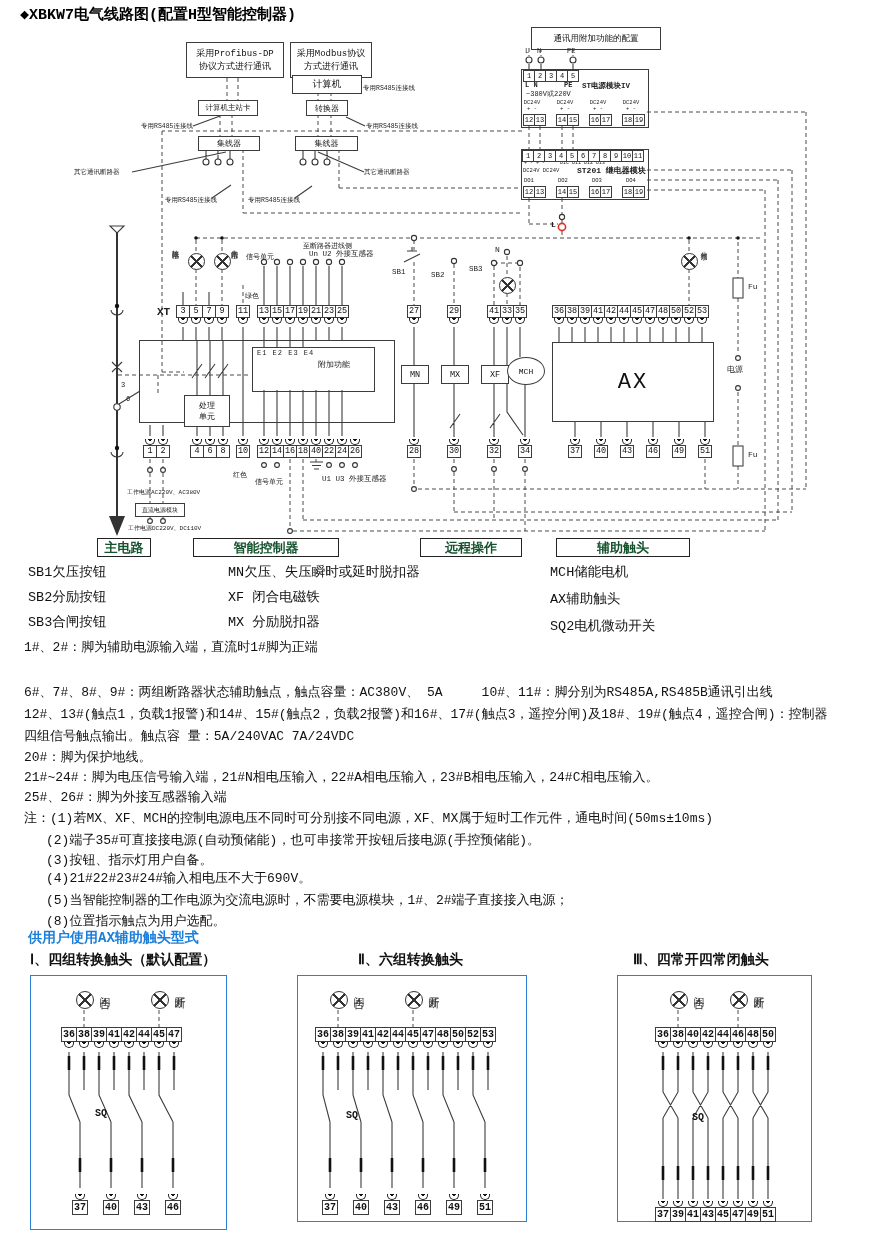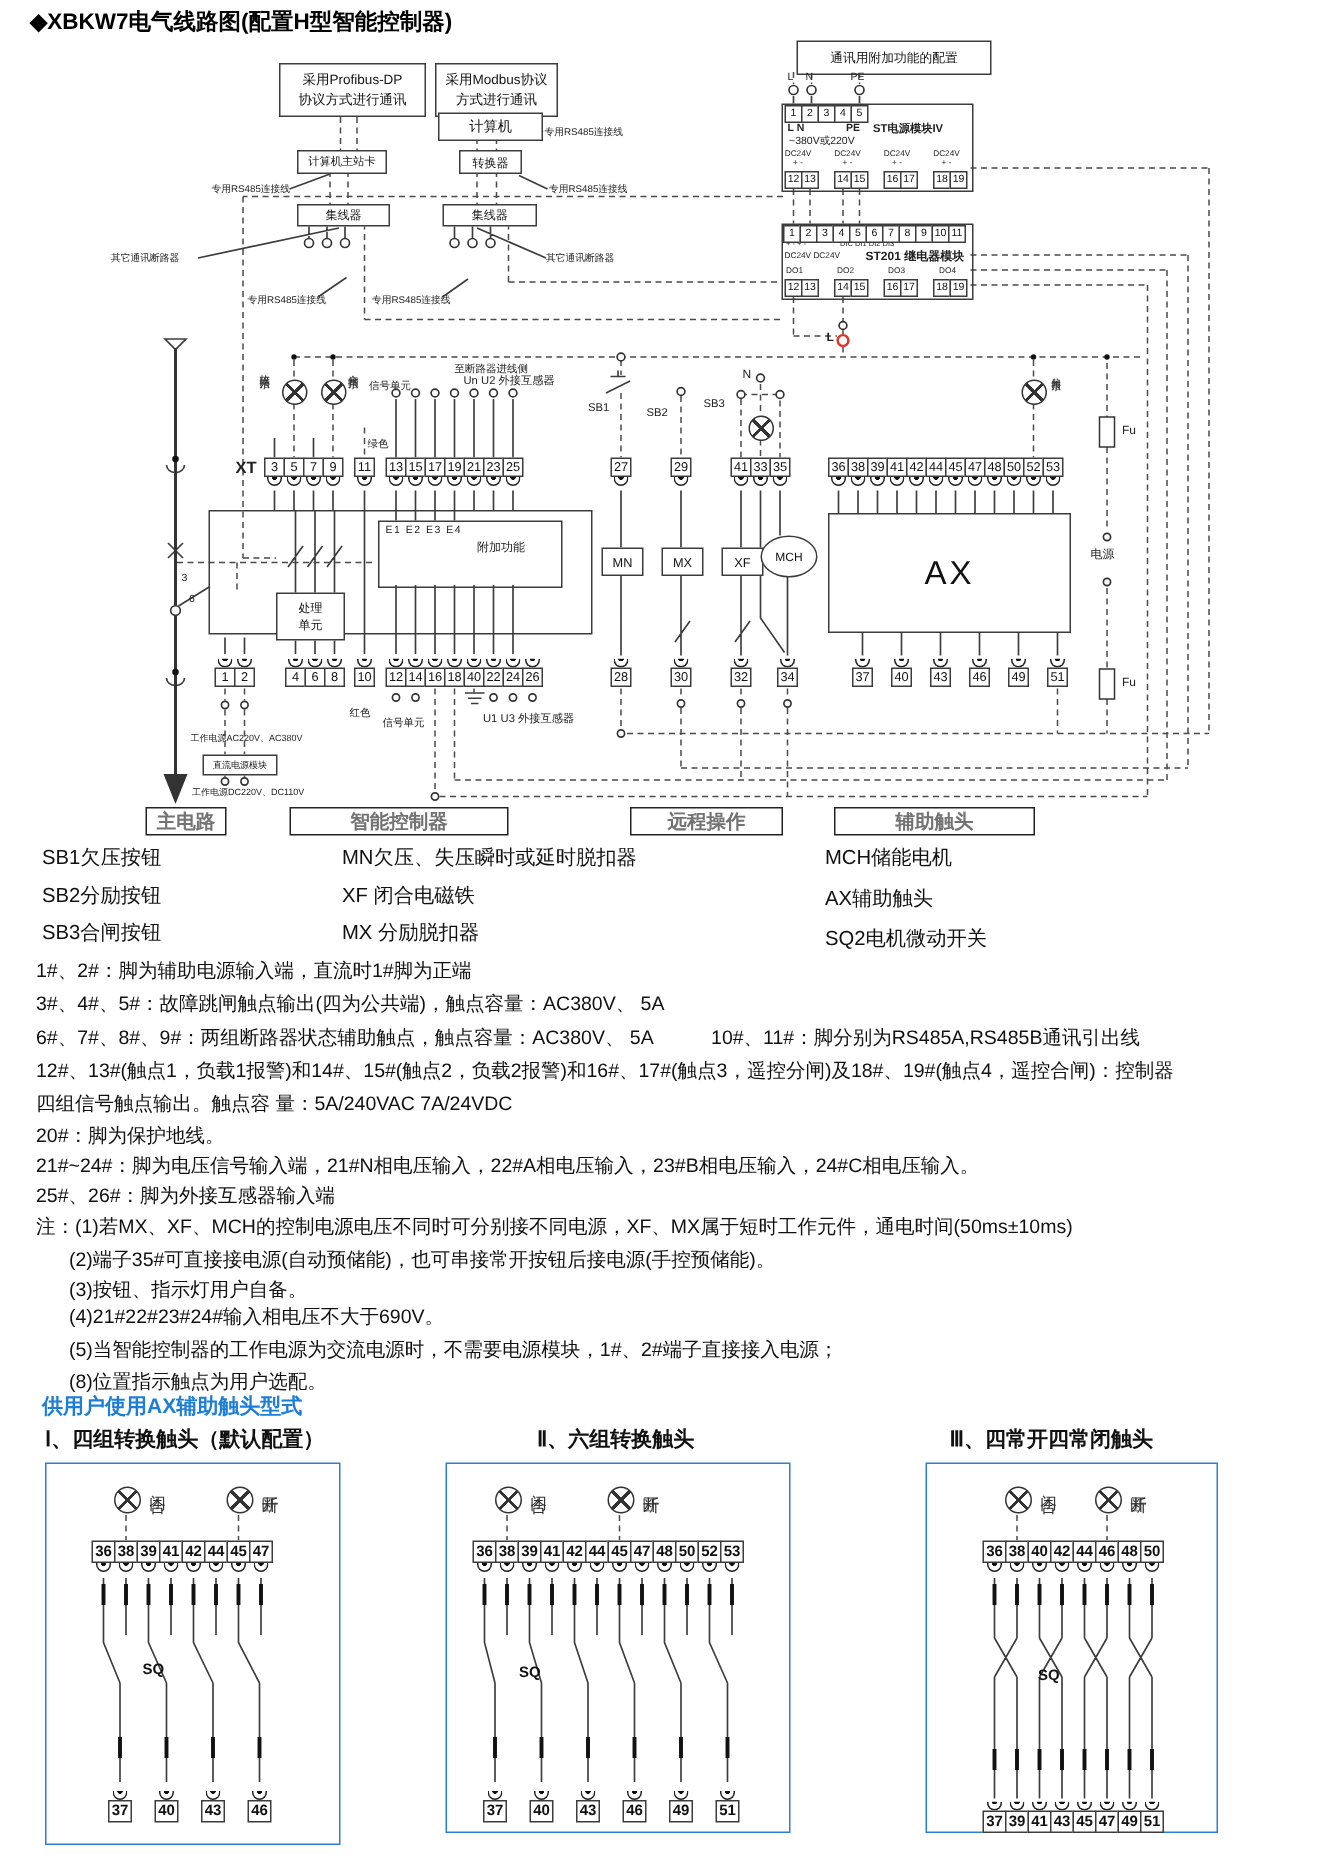--- a/index.html
+++ b/index.html
@@ -1,17 +1,17 @@
 <!DOCTYPE html>
 <html><head>
 <meta charset="utf-8">
 <style>
   html,body{margin:0;padding:0;background:#fff}
   .page{position:relative;width:882px;height:1242px;background:#fff;overflow:hidden;
-        font-family:Liberation Sans, sans-serif;color:#1a1a1a}
+        font-family:Liberation Mono, monospace;color:#1a1a1a}
   svg.wires{position:absolute;left:0;top:0;z-index:1}
   .lbl{position:absolute;white-space:nowrap;color:#222;z-index:3;line-height:1.1}
   .vlbl{position:absolute;writing-mode:vertical-rl;text-orientation:upright;color:#333;z-index:3;letter-spacing:1px}
   .box{position:absolute;border:1px solid #3c3c3c;background:#fff;display:flex;align-items:center;
        justify-content:center;text-align:center;white-space:pre-line;z-index:2;color:#111}
   .box.tp{background:transparent}
   .term-row{position:absolute;display:flex;z-index:4}
   .term{width:12px;height:11px;border:1px solid #3c3c3c;background:#fff;font-size:8.5px;line-height:11px;
         text-align:center;color:#111;position:relative;flex:none}
   .term + .term{margin-left:-1px}
@@ -23,21 +23,21 @@
      width:8px;height:5px;border:1.2px solid #222;border-top:none;border-radius:0 0 8px 8px;
      background:radial-gradient(circle at 50% 0%,#111 0 1.8px,transparent 2px)}
   .ca .term::before{content:"";position:absolute;left:50%;bottom:100%;transform:translateX(-50%);margin-bottom:1px;
      width:8px;height:5px;border:1.2px solid #222;border-top:none;border-radius:0 0 8px 8px;
      background:radial-gradient(circle at 50% 0%,#111 0 1.8px,transparent 2px)}
   .lamp{position:absolute;width:15px;height:15px;border:1.2px solid #333;border-radius:50%;z-index:3;
      background:linear-gradient(45deg,transparent 45%,#333 45% 55%,transparent 55%),
                 linear-gradient(135deg,transparent 45%,#333 45% 55%,transparent 55%),#fff}
   .lamp.big{width:16px;height:16px}
   .sec{position:absolute;border:1.2px solid #222;background:#fff;font-weight:bold;font-size:13px;
-       display:flex;align-items:center;justify-content:center;z-index:3;color:#737373}
+       display:flex;align-items:center;justify-content:center;z-index:3;color:#14532d}
   .note{position:absolute;left:24px;font-size:13px;color:#111;white-space:nowrap;z-index:3}
   .note.ind{left:46px}
   .bluet{position:absolute;left:28px;top:929px;font-size:14px;font-weight:bold;color:#1b7ed9;z-index:3}
   .phead{position:absolute;font-size:14px;font-weight:bold;color:#111;z-index:3}
   .panel{position:absolute;border:1.6px solid #2b7fd4;background:transparent;z-index:2}
   .title{position:absolute;left:20px;top:5px;font-size:15px;font-weight:bold;color:#000;z-index:3}
   .lgd{position:absolute;font-size:13.5px;color:#111;white-space:nowrap;z-index:3}
   .sq{position:absolute;font-size:10px;font-weight:bold;color:#111;z-index:3}
 </style>
 </head>
@@ -410,21 +410,20 @@
   <div class="lgd" style="left:228px;top:563px">MN欠压、失压瞬时或延时脱扣器</div>
   <div class="lgd" style="left:550px;top:563px">MCH储能电机</div>
   <div class="lgd" style="left:28px;top:588px">SB2分励按钮</div>
   <div class="lgd" style="left:228px;top:588px">XF 闭合电磁铁</div>
   <div class="lgd" style="left:550px;top:590px">AX辅助触头</div>
   <div class="lgd" style="left:28px;top:613px">SB3合闸按钮</div>
   <div class="lgd" style="left:228px;top:613px">MX 分励脱扣器</div>
   <div class="lgd" style="left:550px;top:617px">SQ2电机微动开关</div>
 
   <div class="note" style="top:638px">1#、2#：脚为辅助电源输入端，直流时1#脚为正端</div>
-  <div class="note" style="top:660px">3#、4#、5#：故障跳闸触点输出(四为公共端)，触点容量：AC380V、 5A</div>
   <div class="note" style="top:683px">6#、7#、8#、9#：两组断路器状态辅助触点，触点容量：AC380V、 5A　　　10#、11#：脚分别为RS485A,RS485B通讯引出线</div>
   <div class="note" style="top:705px">12#、13#(触点1，负载1报警)和14#、15#(触点2，负载2报警)和16#、17#(触点3，遥控分闸)及18#、19#(触点4，遥控合闸)：控制器</div>
   <div class="note" style="top:727px">四组信号触点输出。触点容 量：5A/240VAC 7A/24VDC</div>
   <div class="note" style="top:748px">20#：脚为保护地线。</div>
   <div class="note" style="top:768px">21#~24#：脚为电压信号输入端，21#N相电压输入，22#A相电压输入，23#B相电压输入，24#C相电压输入。</div>
   <div class="note" style="top:788px">25#、26#：脚为外接互感器输入端</div>
   <div class="note" style="top:809px">注：(1)若MX、XF、MCH的控制电源电压不同时可分别接不同电源，XF、MX属于短时工作元件，通电时间(50ms±10ms)</div>
   <div class="note ind" style="top:831px">(2)端子35#可直接接电源(自动预储能)，也可串接常开按钮后接电源(手控预储能)。</div>
   <div class="note ind" style="top:851px">(3)按钮、指示灯用户自备。</div>
   <div class="note ind" style="top:869px">(4)21#22#23#24#输入相电压不大于690V。</div>

